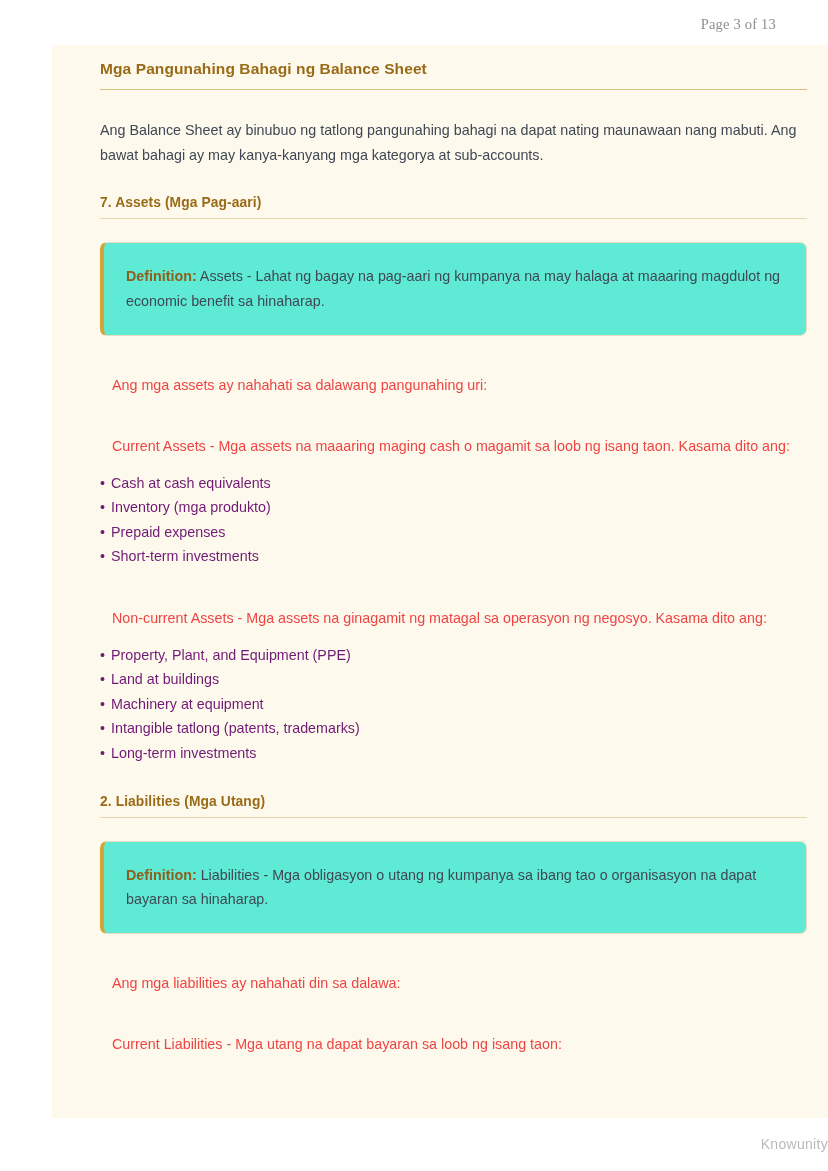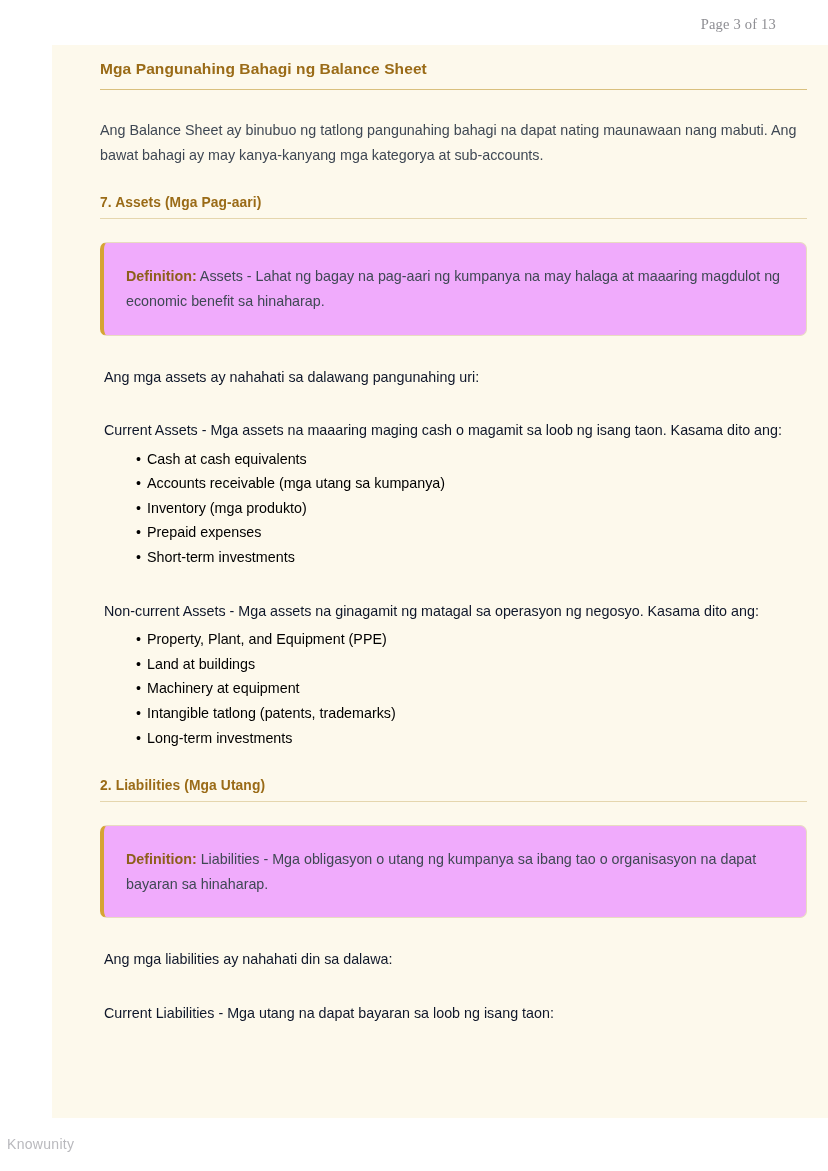--- a/index.html
+++ b/index.html
@@ -83,71 +83,70 @@
   .section-rule {
     margin-top: 8px;
     border: 0;
     border-top: 1px solid #e5d6ae;
     height: 0;
   }
 
   
   .definition-box {
     margin-top: 23px;
-    background: #f0abfc;
+    background: #5eead4;
     border: 1px solid #e8dcc0;
     border-left: 4px solid #d6a434;
     border-radius: 7px;
     padding: 21px 24px 21px 22px;
     box-sizing: border-box;
   }
   .definition-text {
     margin: 0;
     font-size: 14.3px;
     line-height: 1.72;
     color: #3f4854;
   }
   .definition-label {
     font-weight: bold;
     color: #8d5f1c;
   }
 
   
   .body-para {
-    margin: 4px;
+    margin: 12px;
     padding-top: 25px;
     font-size: 14.3px;
     line-height: 1.72;
-    color: #0f172a;
+    color: #ef4444;
   }
 
   .bullet-list {
     margin: 0;
     padding: 0;
     list-style: none;
   }
   .bullet-list li {
     font-size: 14.3px;
     line-height: 1.72;
-    color: #000000;
+    color: #701a75;
     padding-left: 0;
-    margin-left: 36px;
   }
   .bullet-dot {
     display: inline-block;
     width: 11px;
   }
 
   
   .footer-brand {
     position: absolute;
     left: 7px;
     right: 0;
     top: 1136px;
-    text-align: left;
+    text-align: right;
     font-size: 14px;
     color: #b9b9bd;
     letter-spacing: 0.3px;
   }
 </style>
 </head>
 <body>
 
 <div class="page-wrap">
 
@@ -165,21 +164,20 @@
 
     <div class="definition-box">
       <p class="definition-text"><span class="definition-label">Definition:</span><span> Assets - Lahat ng bagay na pag-aari ng kumpanya na may halaga at maaaring magdulot ng economic benefit sa hinaharap.</span></p>
     </div>
 
     <p class="body-para">Ang mga assets ay nahahati sa dalawang pangunahing uri:</p>
 
     <p class="body-para">Current Assets - Mga assets na maaaring maging cash o magamit sa loob ng isang taon. Kasama dito ang:</p>
     <ul class="bullet-list">
       <li><span class="bullet-dot">•</span><span>Cash at cash equivalents</span></li>
-      <li><span class="bullet-dot">•</span><span>Accounts receivable (mga utang sa kumpanya)</span></li>
       <li><span class="bullet-dot">•</span><span>Inventory (mga produkto)</span></li>
       <li><span class="bullet-dot">•</span><span>Prepaid expenses</span></li>
       <li><span class="bullet-dot">•</span><span>Short-term investments</span></li>
     </ul>
 
     <p class="body-para">Non-current Assets - Mga assets na ginagamit ng matagal sa operasyon ng negosyo. Kasama dito ang:</p>
     <ul class="bullet-list">
       <li><span class="bullet-dot">•</span><span>Property, Plant, and Equipment (PPE)</span></li>
       <li><span class="bullet-dot">•</span><span>Land at buildings</span></li>
       <li><span class="bullet-dot">•</span><span>Machinery at equipment</span></li>

